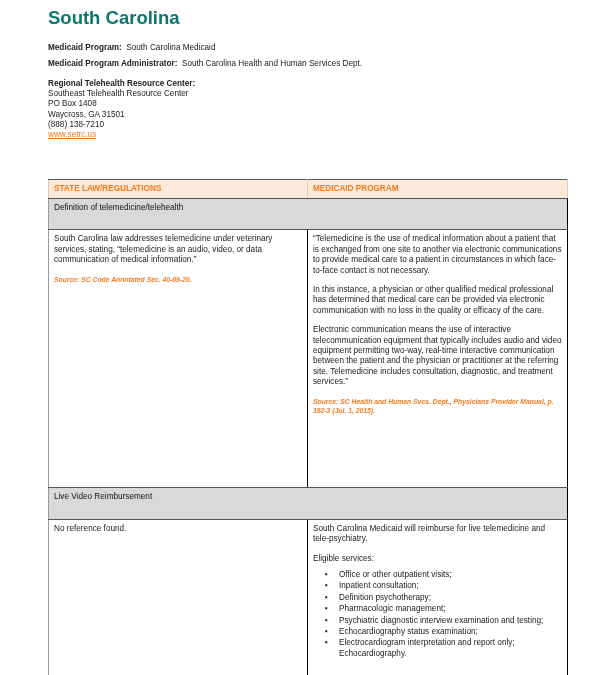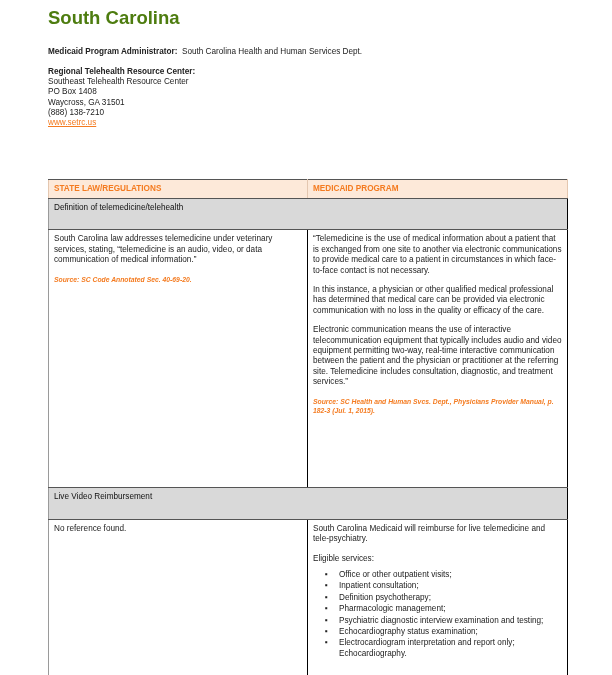--- a/index.html
+++ b/index.html
@@ -2,27 +2,27 @@
 <html><head>
 <meta charset="utf-8">
 <style>
   html, body { margin: 0; padding: 0; background: #ffffff; }
   body {
     width: 612px; height: 675px; overflow: hidden; position: relative;
     font-family: "Liberation Sans", sans-serif; color: #222222;
   }
   .page { position: absolute; left: 48px; top: 0; width: 520px; }
   .title {
-    color: #4d7c0f; font-weight: bold; font-size: 18.5px;
+    color: #0f766e; font-weight: bold; font-size: 18.5px;
     margin: 7px 0 0 0; line-height: 22px;
   }
   .meta-line { font-size: 8.2px; line-height: 11px; margin: 0; }
   .meta-line b { font-weight: bold; }
   .l1 { margin-top: 13px; }
-  .l2 { margin-top: 17px; }
+  .l2 { margin-top: 5px; }
   .l3 { margin-top: 10px; }
   .rtrc-block { font-size: 8.2px; line-height: 10.2px; }
   .rtrc-block a { color: #f47b20; text-decoration: underline; }
 
   table.grid {
     position: absolute; left: 48px; top: 179px; width: 519px;
     border-collapse: collapse; table-layout: fixed;
     font-size: 8.2px; line-height: 10.4px;
   }
   table.grid col.c1 { width: 259px; }
@@ -49,20 +49,24 @@
   ul.services { margin: 6px 0 0 0; padding: 0 0 0 14px; list-style: none; }
   ul.services li { position: relative; padding-left: 12px; margin: 0 0 1px 0; }
   ul.services li .bullet { position: absolute; left: -2px; top: 0; }
 </style>
 </head>
 <body>
 
 <div class="page">
   <h1 class="title">South Carolina</h1>
 
+  <p class="meta-line l1">
+    <b>Medicaid Program:</b>&nbsp;
+    <span>South Carolina Medicaid</span>
+  </p>
 
   <p class="meta-line l2">
     <b>Medicaid Program Administrator:</b>&nbsp;
     <span>South Carolina Health and Human Services Dept.</span>
   </p>
 
   <div class="rtrc-block l3">
     <div><b>Regional Telehealth Resource Center:</b></div>
     <div>Southeast Telehealth Resource Center</div>
     <div>PO Box 1408</div>

